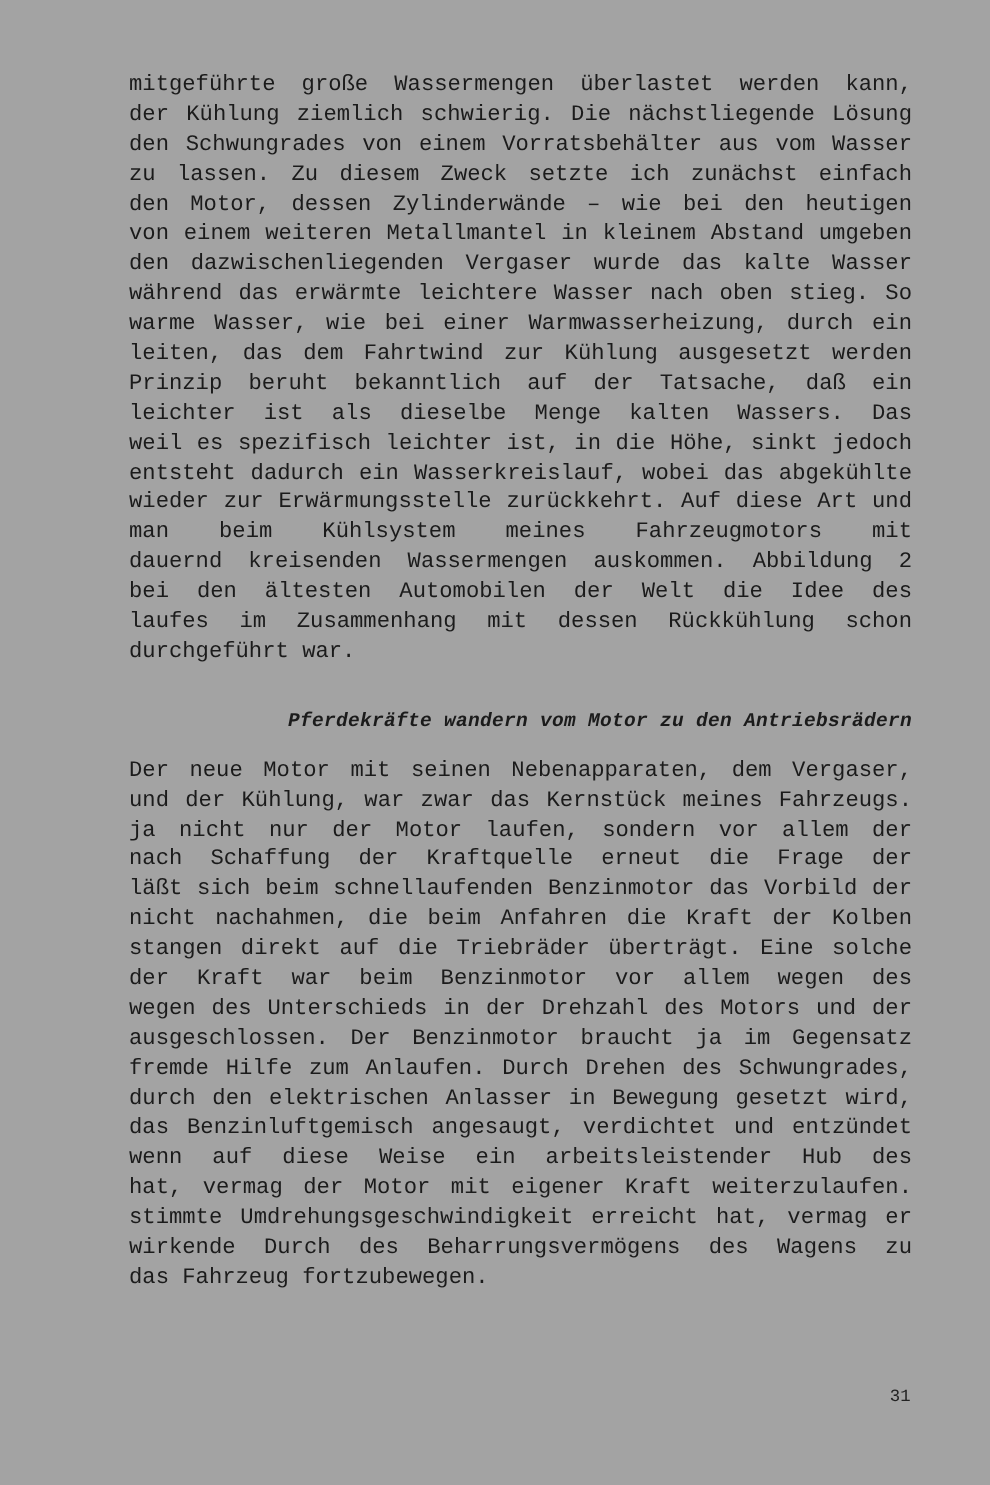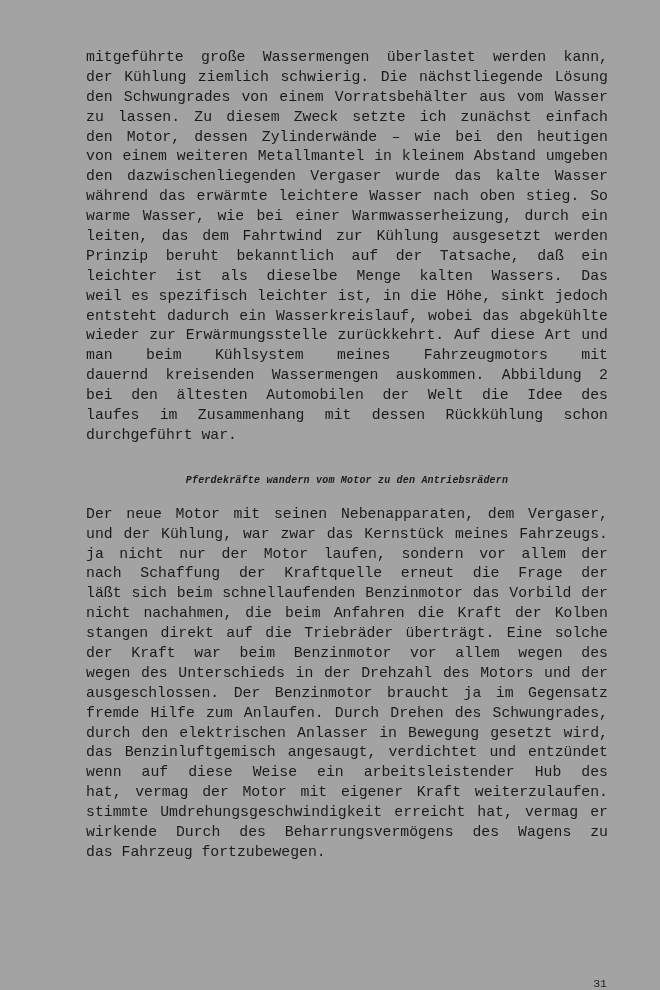--- a/index.html
+++ b/index.html
@@ -31,32 +31,32 @@
     line-height: 19.9px;
     height: 19.9px;
     text-align: justify;
     text-align-last: justify;
     overflow: hidden;
   }
   .line-last {
     text-align-last: left;
   }
   .heading {
-    font-size: 10px;
+    font-size: 13px;
     line-height: 19.9px;
     font-weight: bold;
     font-style: italic;
-    text-align: center;
+    text-align: right;
     margin: 25px 0 14px 0;
     letter-spacing: 0.2px;
   }
   .pagenum {
     position: absolute;
     right: 53px;
-    top: 977px;
+    top: 925px;
     font-size: 11.5px;
     line-height: 14px;
     color: #222222;
   }
 </style>
 </head>
 <body>
 
 <div class="page">
   <div class="textblock">

